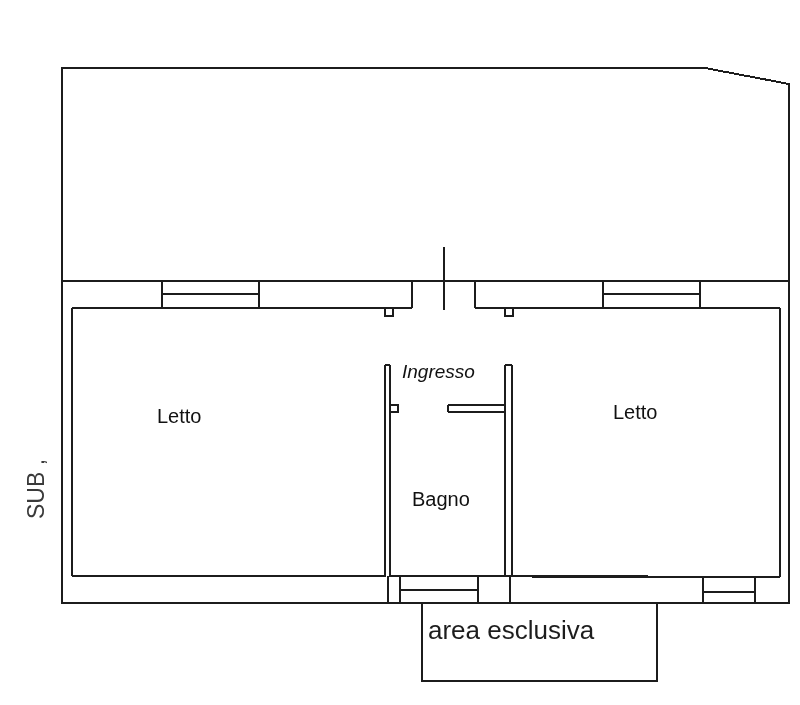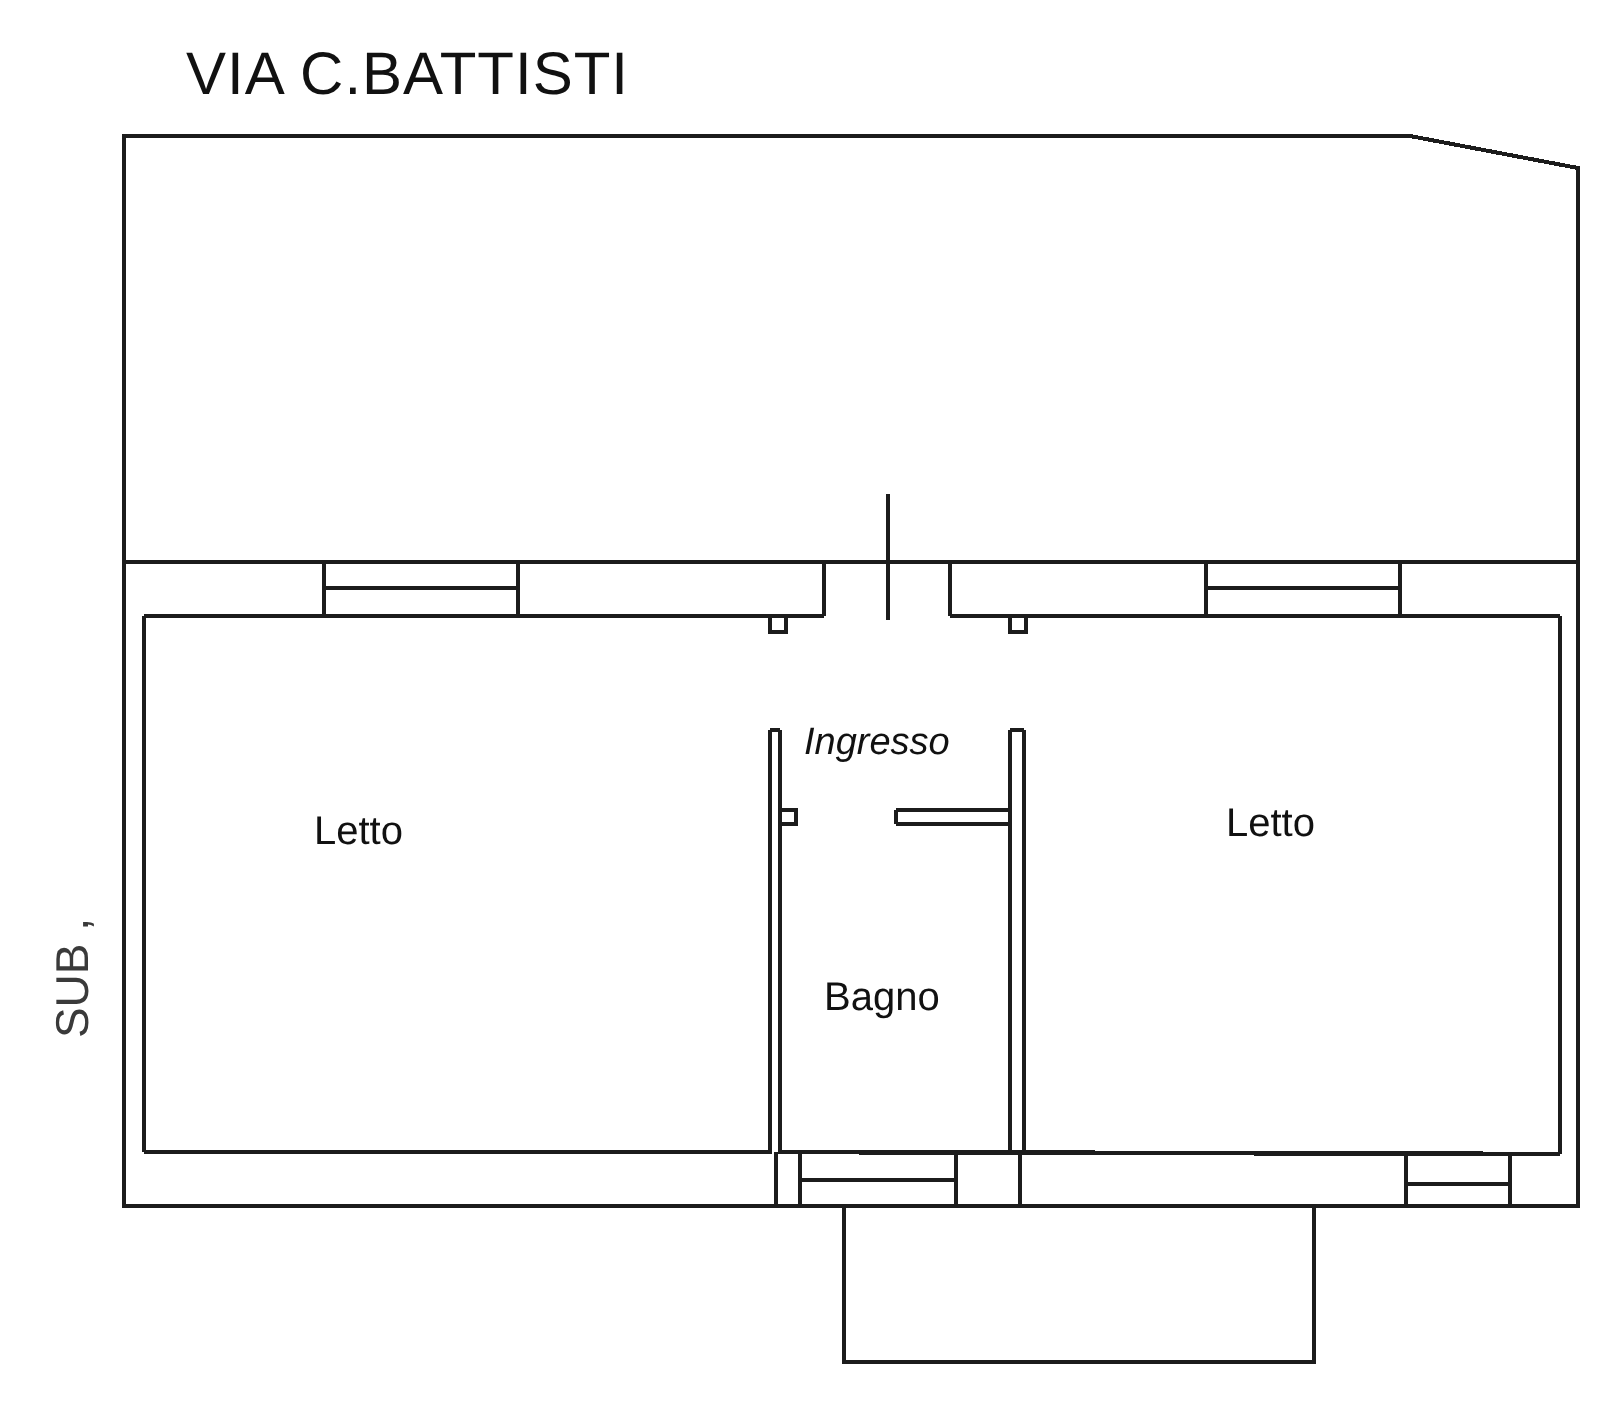--- a/index.html
+++ b/index.html
@@ -126,26 +126,26 @@
       <line x1="703" y1="577" x2="703" y2="603"></line>
       <line x1="755" y1="577" x2="755" y2="603"></line>
       <line x1="703" y1="592" x2="755" y2="592"></line>
     </g>
 
     <g>
       <path d="M422,603 V681 H657 V603"></path>
     </g>
   </svg>
 
-  <div class="lbl lbl-street">VIA C.BATTISTI</div>
 
 
   <div class="lbl lbl-ingresso">Ingresso</div>
 
   <div class="lbl lbl-cucina">Letto</div>
 
   <div class="lbl lbl-letto">Letto</div>
 
   <div class="lbl lbl-bagno">Bagno</div>
 
   <div class="lbl lbl-side">SUB ,</div>
 
+  <div class="lbl lbl-bottom">area esclusiva</div>
 </div>
 
 </body></html>

